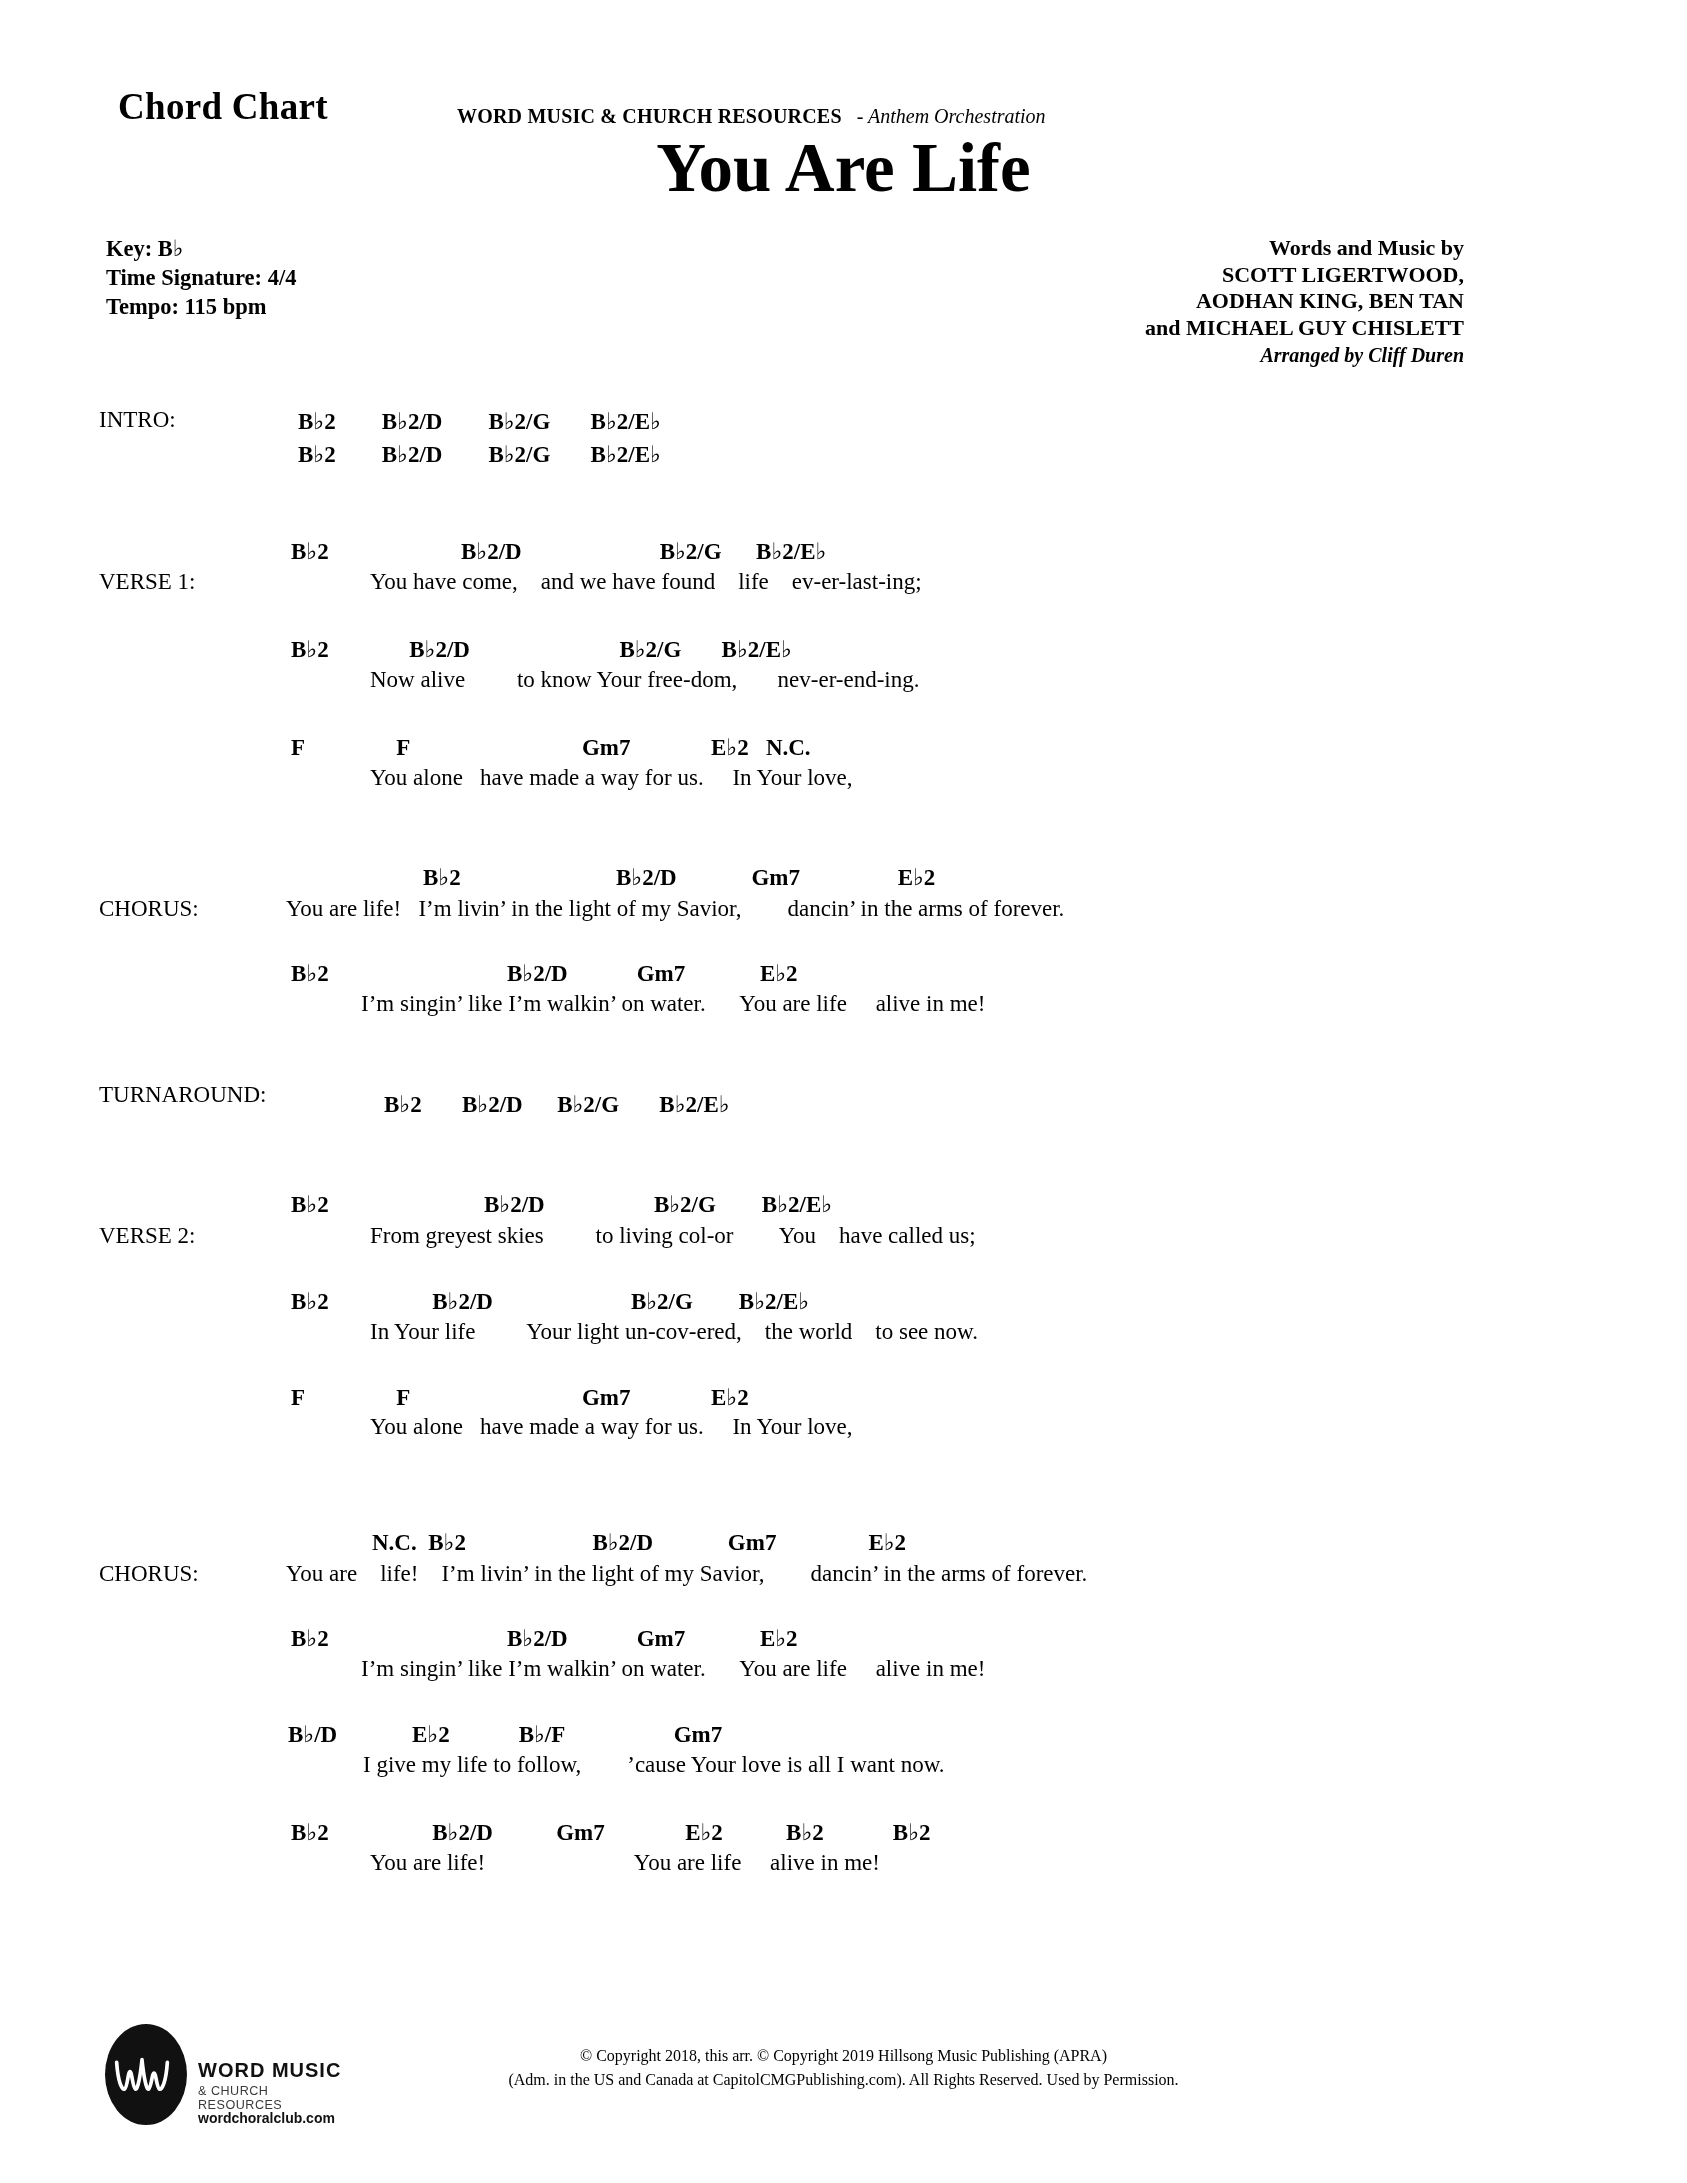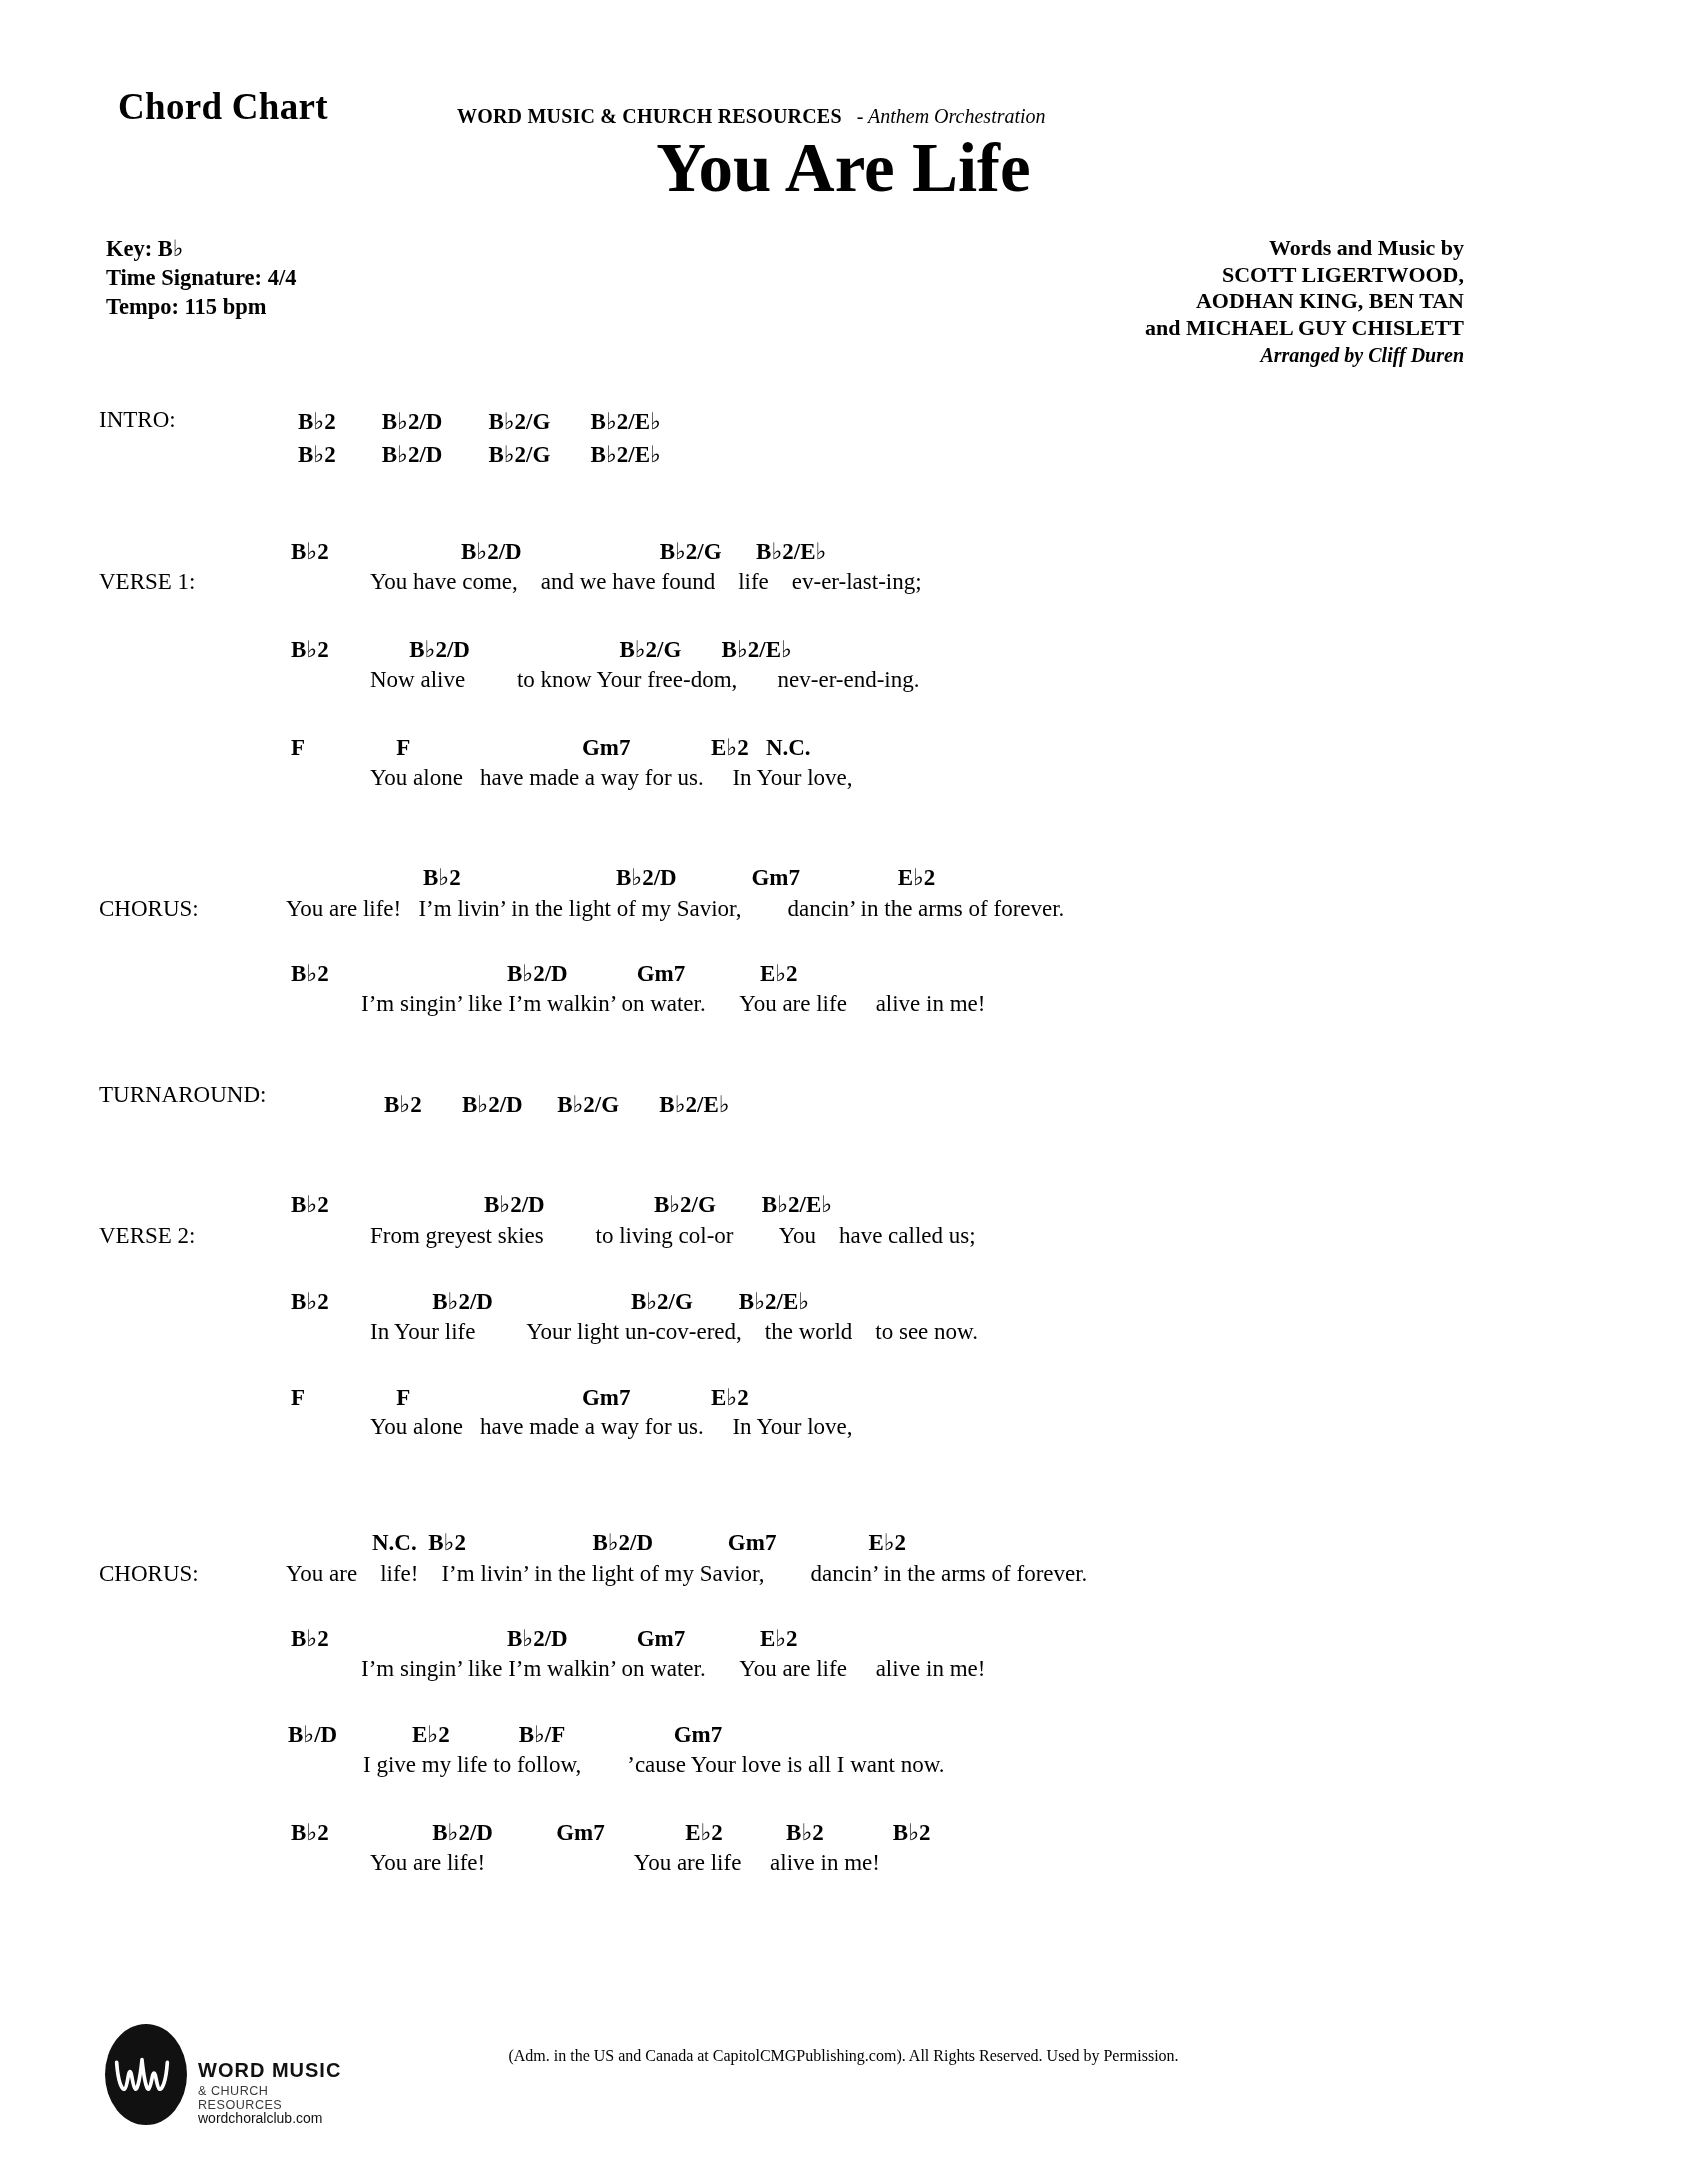--- a/index.html
+++ b/index.html
@@ -148,21 +148,21 @@
     font-size: 12.6px;
     letter-spacing: 0.5px;
     color: #3a3a3a;
     padding-top: 3.3px;
   }
   .logo-url {
     position: absolute;
     left: 93px; top: 86px;
     font-family: "Liberation Sans", sans-serif;
     font-size: 14px;
-    font-weight: normal;
+    font-weight: bold;
     color: #111111;
   }
   .copyright {
     position: absolute;
     left: 0; top: 2044px;
     width: 1687px;
     text-align: center;
     font-size: 16px;
     line-height: 1.5;
   }
@@ -254,17 +254,18 @@
                C63 30, 64 52, 68 54 C72 56, 78 44, 80 14" fill="none" stroke="#ffffff" stroke-width="5.5" stroke-linecap="round" stroke-linejoin="round"></path>
     </svg>
     <div class="logo-text">
       <div class="logo-word">WORD MUSIC</div>
       <div class="logo-sub">&amp; CHURCH RESOURCES</div>
     </div>
     <div class="logo-url">wordchoralclub.com</div>
   </div>
 
   <div class="copyright">
+    <div>© Copyright 2018, this arr. © Copyright 2019 Hillsong Music Publishing (APRA)</div>
     <div>(Adm. in the US and Canada at CapitolCMGPublishing.com). All Rights Reserved. Used by Permission.</div>
   </div>
 
 </div>
 
 
 </body></html>

